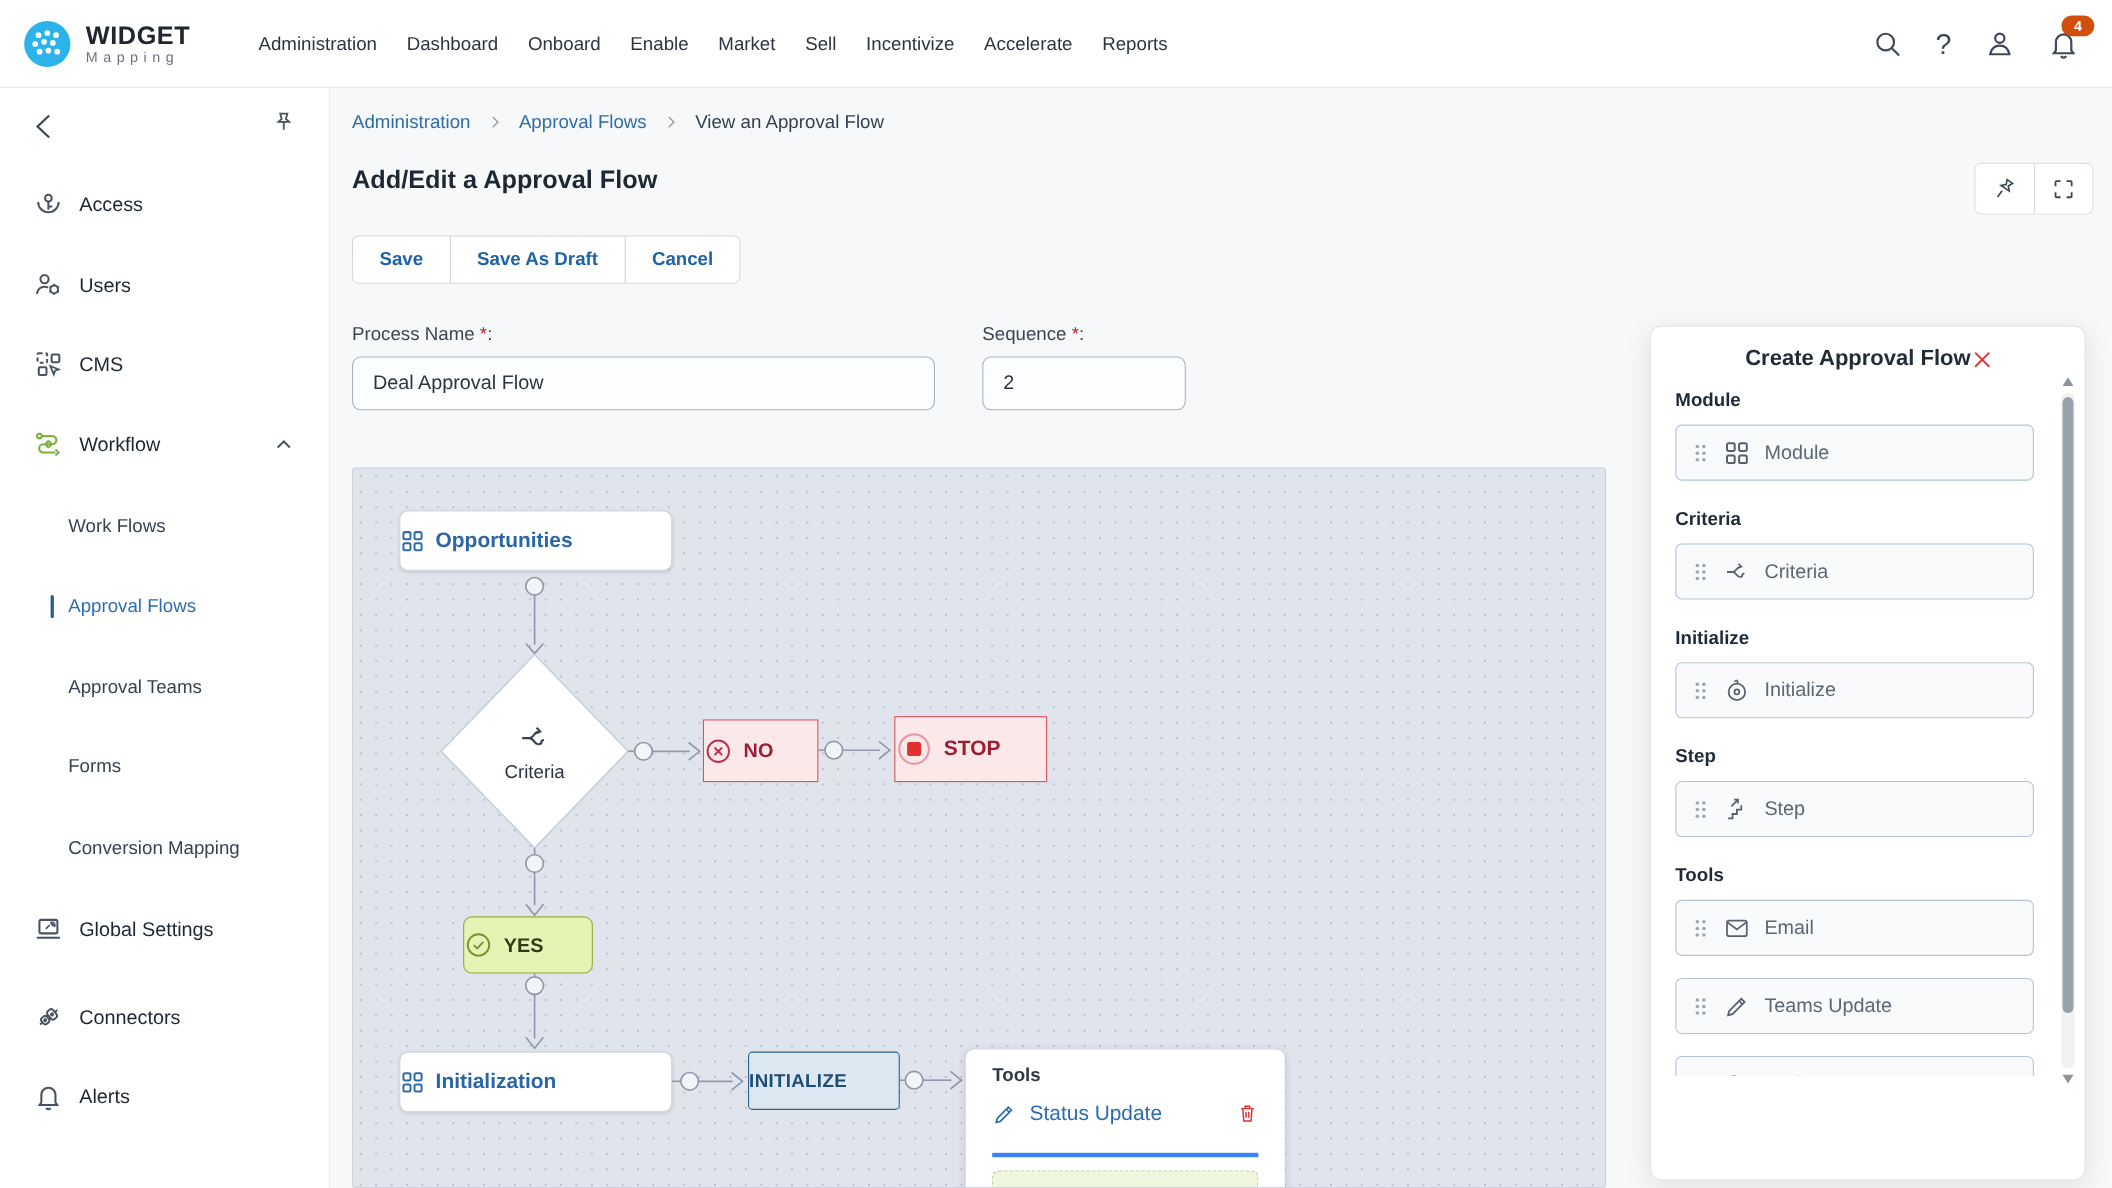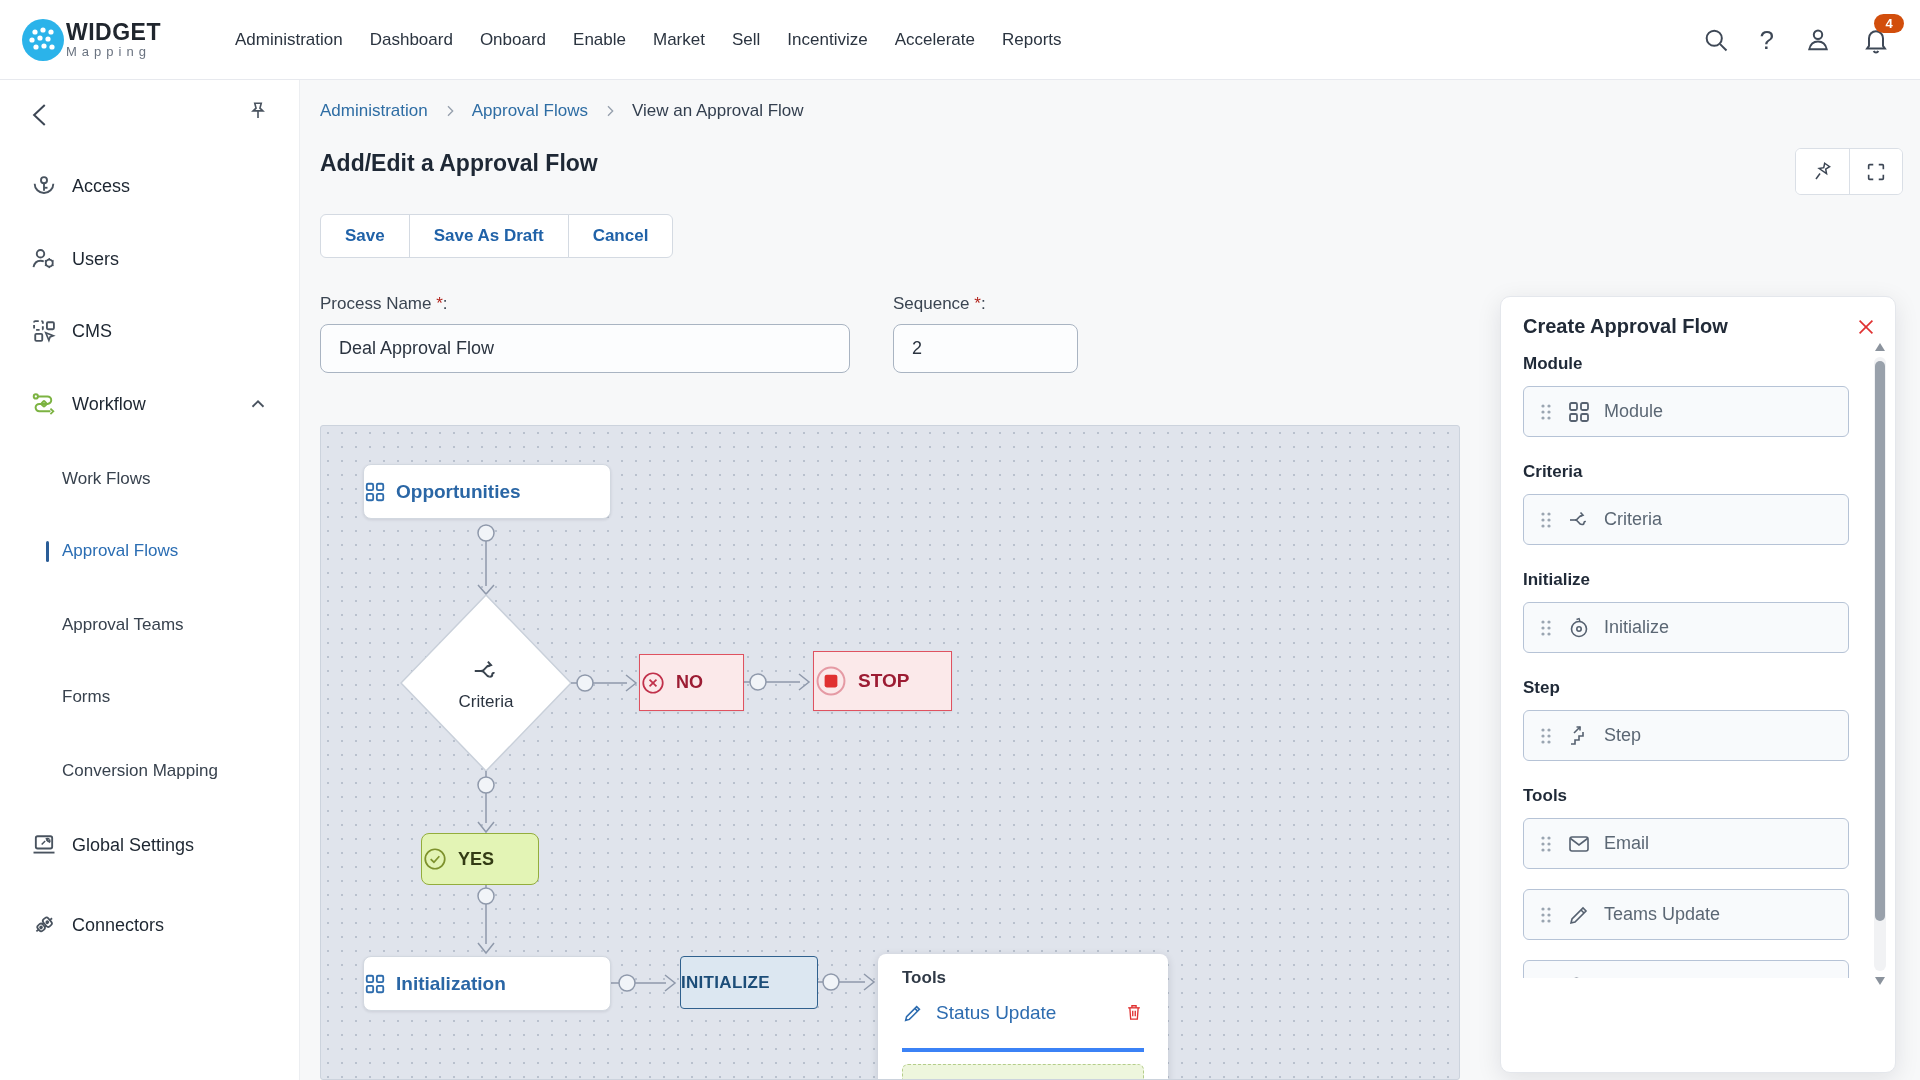--- a/index.html
+++ b/index.html
@@ -3,21 +3,21 @@
 <meta charset="utf-8">
 <style>
   * { box-sizing: border-box; margin: 0; padding: 0; }
   html,body { width:1920px; height:1080px; overflow:hidden; }
   body { font-family:"Liberation Sans", sans-serif; background:#f7f8f9; color:#1f2937; }
   .app { position:relative; width:1920px; height:1080px; }
 
   
   .navbar { position:absolute; top:0; left:0; width:1920px; height:80px; background:#fff;
             border-bottom:1px solid #e7e9ee; display:flex; align-items:center; z-index:30; }
-  .brand { display:flex; align-items:center; margin-left:20px; width:195px; }
+  .brand { display:flex; align-items:center; gap:12px; margin-left:20px; width:195px; }
   .brand-text .t1 { font-size:23px; font-weight:800; letter-spacing:.5px; color:#20262e; line-height:24px;}
   .brand-text .t2 { font-size:13px; color:#6a7380; letter-spacing:5px; line-height:15px; }
   .nav-items { display:flex; align-items:center; gap:27px; margin-left:20px; }
   .nav-item { font-size:17px; font-weight:500; color:#2b3440; cursor:pointer; white-space:nowrap; }
   .nav-right { margin-left:auto; margin-right:30px; display:flex; align-items:center; gap:30px; }
   .nav-icon { width:28px; height:28px; color:#3e4856; cursor:pointer; position:relative; }
   .help-glyph { font-size:26px; color:#3e4856; font-weight:400; line-height:28px; }
   .bell-wrap { position:relative; }
   .badge { position:absolute; top:-12px; left:12px; background:#d24e0c; color:#fff; font-size:13px;
            font-weight:700; border-radius:11px; padding:2px 8px; min-width:30px; text-align:center; }
@@ -80,21 +80,21 @@
   .tools-card { position:absolute; left:557px; top:528px; width:290px; height:170px; background:#fff;
                 border-radius:8px; box-shadow:0 2px 8px rgba(16,24,40,.14); padding:14px 24px 0 24px; }
   .tools-title { font-size:17px; font-weight:600; color:#2f3946; margin-bottom:14px; }
   .tools-row { height:50px; display:flex; align-items:flex-start; gap:12px; border-bottom:4px solid #3b82f6; }
   .tools-row .t-label { color:#2d6cb0; font-size:19px; flex:1; }
   .tools-drop { margin-top:12px; height:36px; border:1.5px dashed #b5cd8a; background:#eef6dd; border-radius:6px; }
 
   
   .panel { position:absolute; left:1500px; top:296px; width:396px; height:777px; background:#fff;
            border:1px solid #e4e7ec; border-radius:10px; box-shadow:0 6px 24px rgba(16,24,40,.10); z-index:25; }
-  .panel-header { display:flex; align-items:center; justify-content:space-between; padding:18px 18px 10px 22px; }
+  .panel-header { display:flex; align-items:center; justify-content:center; padding:18px 18px 10px 22px; }
   .panel-title { font-size:20px; font-weight:600; color:#222b38; }
   .panel-close { width:22px; height:22px; color:#e03131; cursor:pointer; }
   .panel-scroll { height:630px; overflow:hidden; padding:6px 46px 0 22px; }
   .p-section { margin-bottom:25px; }
   .p-label { font-size:17px; font-weight:700; color:#1f2937; margin-bottom:12px; }
   .p-item { height:51px; border:1px solid #b6c3d6; border-radius:6px; background:#f8fafc;
             display:flex; align-items:center; padding:0 14px; gap:13px; cursor:grab; }
   .p-item + .p-item { margin-top:20px; }
   .p-item .grip { width:16px; height:24px; color:#9aa5b1; flex:0 0 auto; }
   .p-item .p-icon { width:24px; height:24px; color:#566170; flex:0 0 auto; }
@@ -256,20 +256,27 @@
           <rect x="13" y="8" width="5.5" height="8" rx="2"></rect>
           <line x1="11.5" y1="10.5" x2="13" y2="10.5"></line>
             <line x1="11.5" y1="13.5" x2="13" y2="13.5"></line>
           <line x1="3.5" y1="12" x2="6" y2="12"></line>
             <line x1="18.5" y1="12" x2="21" y2="12"></line>
           <circle cx="8.7" cy="12" r="0.8"></circle>
             <circle cx="15.7" cy="12" r="0.8"></circle>
         </g>
       </svg>
       <span class="s-label">Connectors</span>
+    </div>
+    <div class="side-row" style="top:897px">
+      <svg class="s-icon" viewBox="0 0 24 24" fill="none" stroke="currentColor" stroke-width="1.6">
+        <path d="M6.5 16.5v-6a5.5 5.5 0 0 1 11 0v6l1.4 2H5.1z"></path>
+          <path d="M10.3 20.8a1.9 1.9 0 0 0 3.4 0"></path>
+      </svg>
+      <span class="s-label">Alerts</span>
     </div>
   </div>
 
   <div class="breadcrumb">
     <span class="crumb-link">Administration</span>
     <svg class="crumb-sep" viewBox="0 0 24 24" fill="none" stroke="currentColor" stroke-width="2">
         <polyline points="9,5 16,12 9,19"></polyline>
       </svg>
     <span class="crumb-link">Approval Flows</span>
     <svg class="crumb-sep" viewBox="0 0 24 24" fill="none" stroke="currentColor" stroke-width="2">

